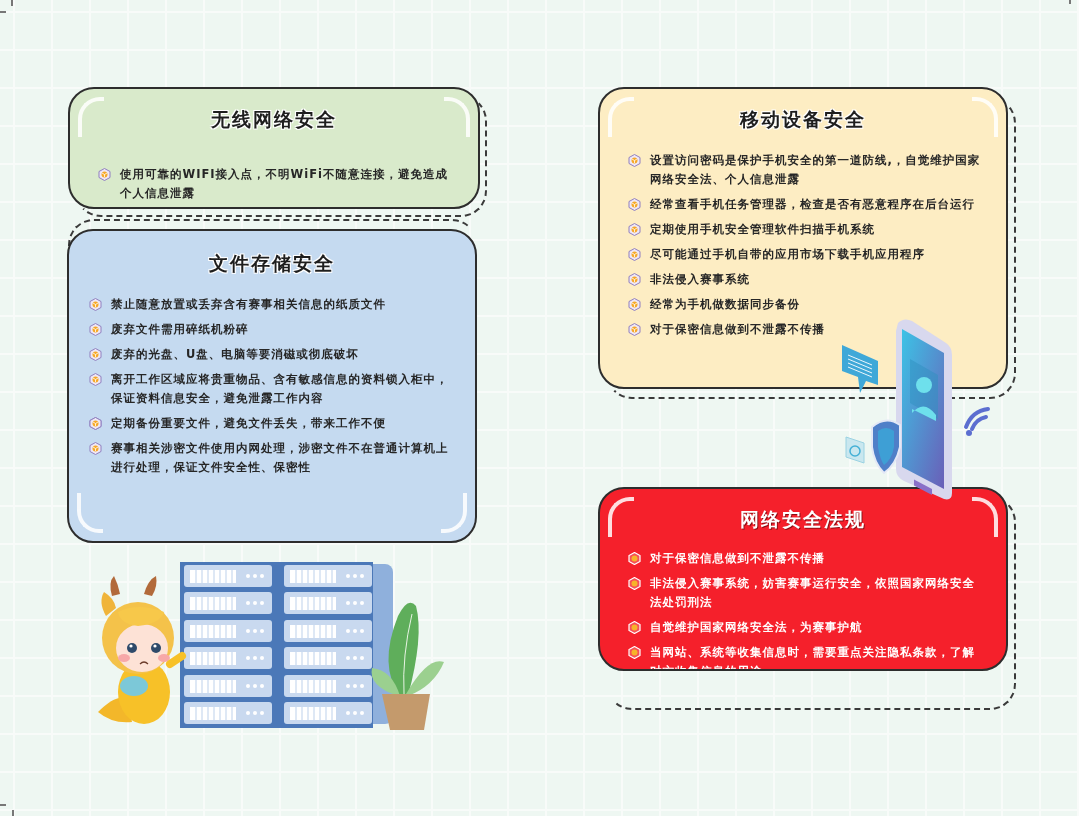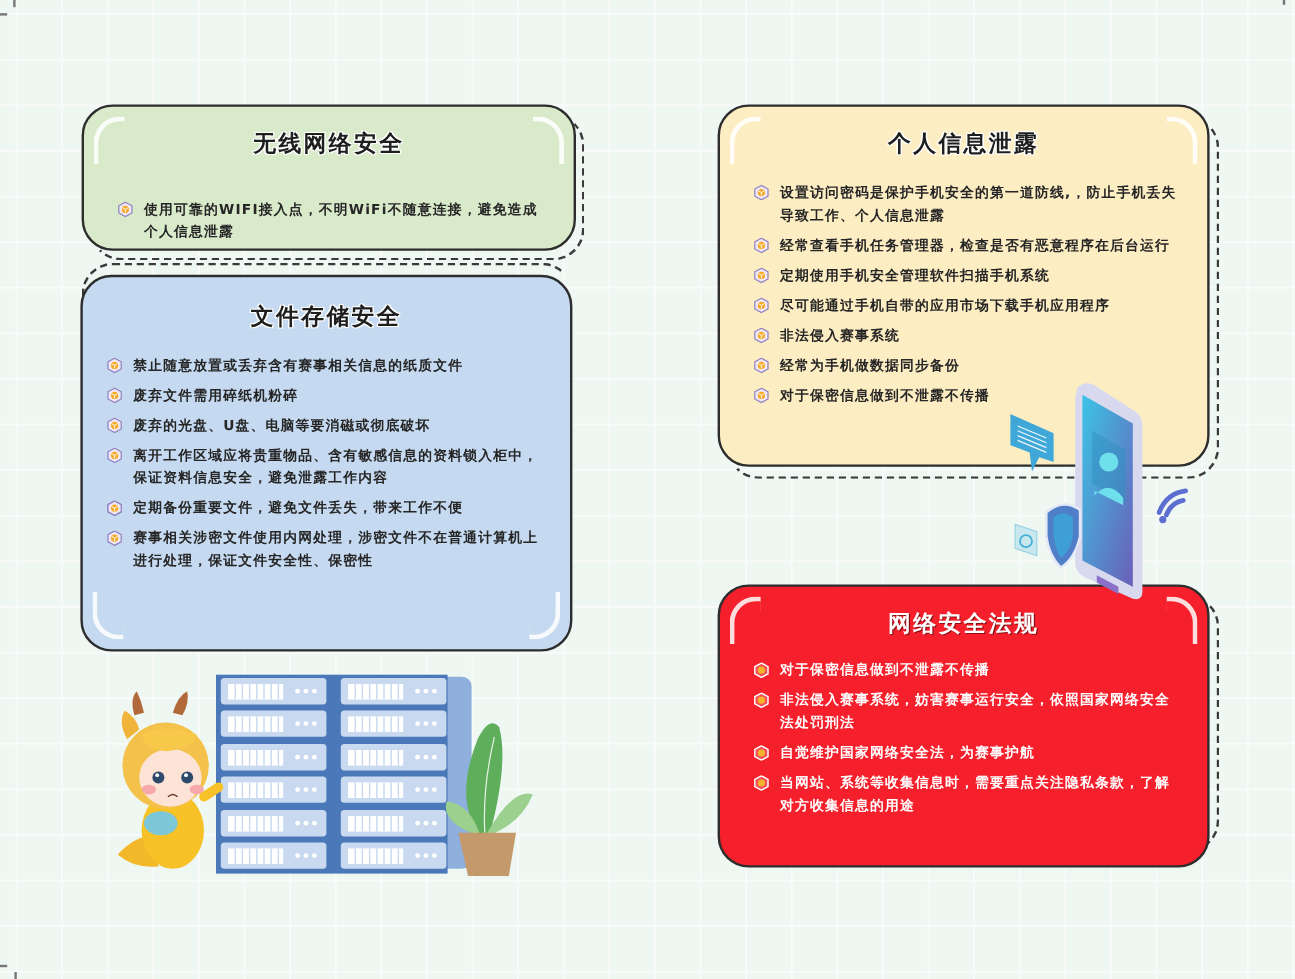--- a/index.html
+++ b/index.html
@@ -74,21 +74,21 @@
   #card-file .card-title { margin-top: 20px; }
   #card-file .items { margin: 18px 24px 0 20px; }
   #card-file .item { margin-bottom: 6px; }
 
   #card-mobile { left: 598px; top: 87px; width: 410px; height: 302px; background: #fdedc3; }
   #dash-mobile { left: 606px; top: 97px; width: 410px; height: 302px; }
   #card-mobile .card-title { margin-top: 18px; }
   #card-mobile .items { margin: 18px 20px 0 28px; }
   #card-mobile .item { margin-bottom: 6px; }
 
-  #card-law { left: 598px; top: 487px; width: 410px; height: 236px; background: #f5202b; }
+  #card-law { left: 598px; top: 487px; width: 410px; height: 184px; background: #f5202b; }
   #dash-law { left: 606px; top: 496px; width: 410px; height: 214px; }
   #card-law .card-title { margin-top: 18px; }
   #card-law .items { margin: 16px 20px 0 28px; }
   #card-law .item { margin-bottom: 6px; }
 
   
   .illus { position: absolute; }
 </style>
 </head>
 <body>
@@ -155,25 +155,25 @@
     <li class="item"><svg class="bullet" viewBox="0 0 13 13">
           <use href="#bullet-dark"></use>
         </svg><span>赛事相关涉密文件使用内网处理，涉密文件不在普通计算机上进行处理，保证文件安全性、保密性</span></li>
   </ul>
 </section>
 
 <div class="dash" id="dash-mobile"></div>
 <section class="card" id="card-mobile">
   <span class="hl tl"></span>
   <span class="hl tr"></span>
-  <h2 class="card-title">个人信息泄露</h2>
+  <h2 class="card-title">移动设备安全</h2>
   <ul class="items">
     <li class="item"><svg class="bullet" viewBox="0 0 13 13">
           <use href="#bullet-dark"></use>
-        </svg><span>设置访问密码是保护手机安全的第一道防线,，防止手机丢失导致工作、个人信息泄露</span></li>
+        </svg><span>设置访问密码是保护手机安全的第一道防线,，自觉维护国家网络安全法、个人信息泄露</span></li>
     <li class="item"><svg class="bullet" viewBox="0 0 13 13">
           <use href="#bullet-dark"></use>
         </svg><span>经常查看手机任务管理器，检查是否有恶意程序在后台运行</span></li>
     <li class="item"><svg class="bullet" viewBox="0 0 13 13">
           <use href="#bullet-dark"></use>
         </svg><span>定期使用手机安全管理软件扫描手机系统</span></li>
     <li class="item"><svg class="bullet" viewBox="0 0 13 13">
           <use href="#bullet-dark"></use>
         </svg><span>尽可能通过手机自带的应用市场下载手机应用程序</span></li>
     <li class="item"><svg class="bullet" viewBox="0 0 13 13">

